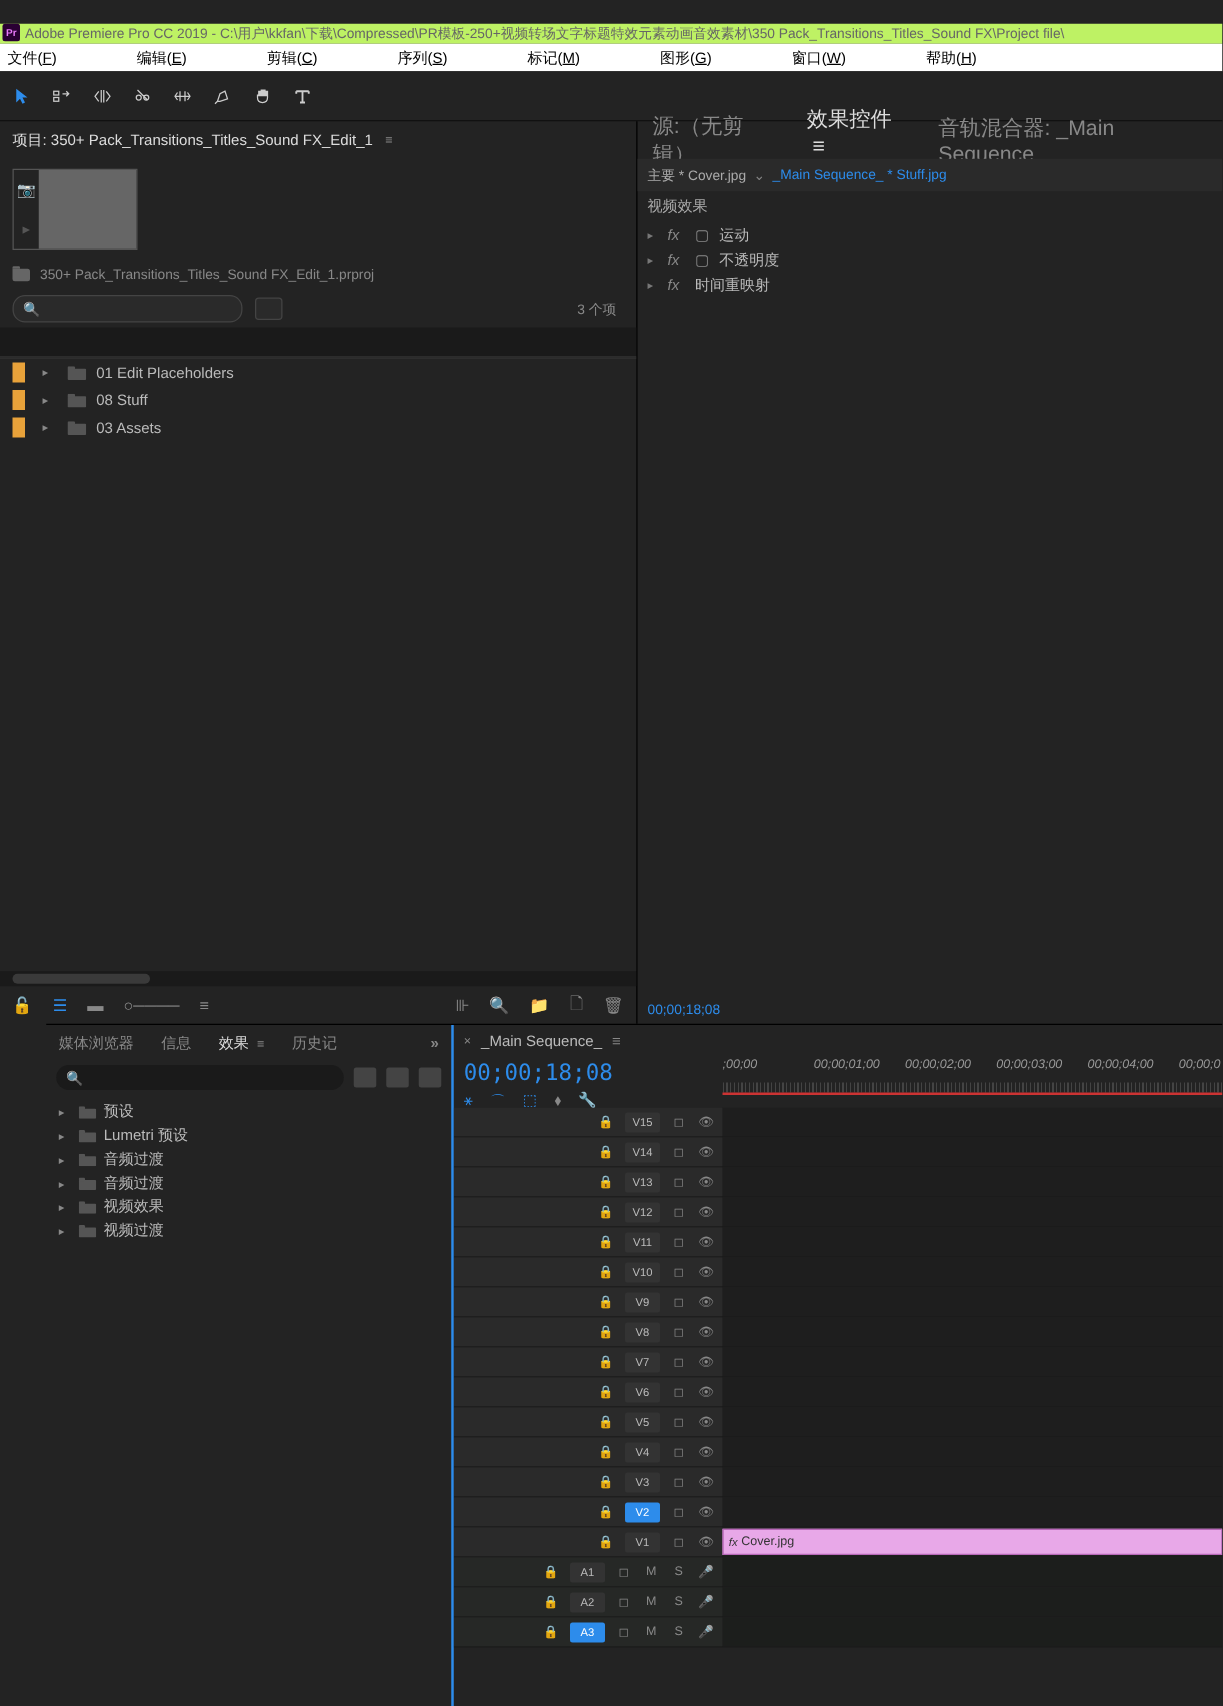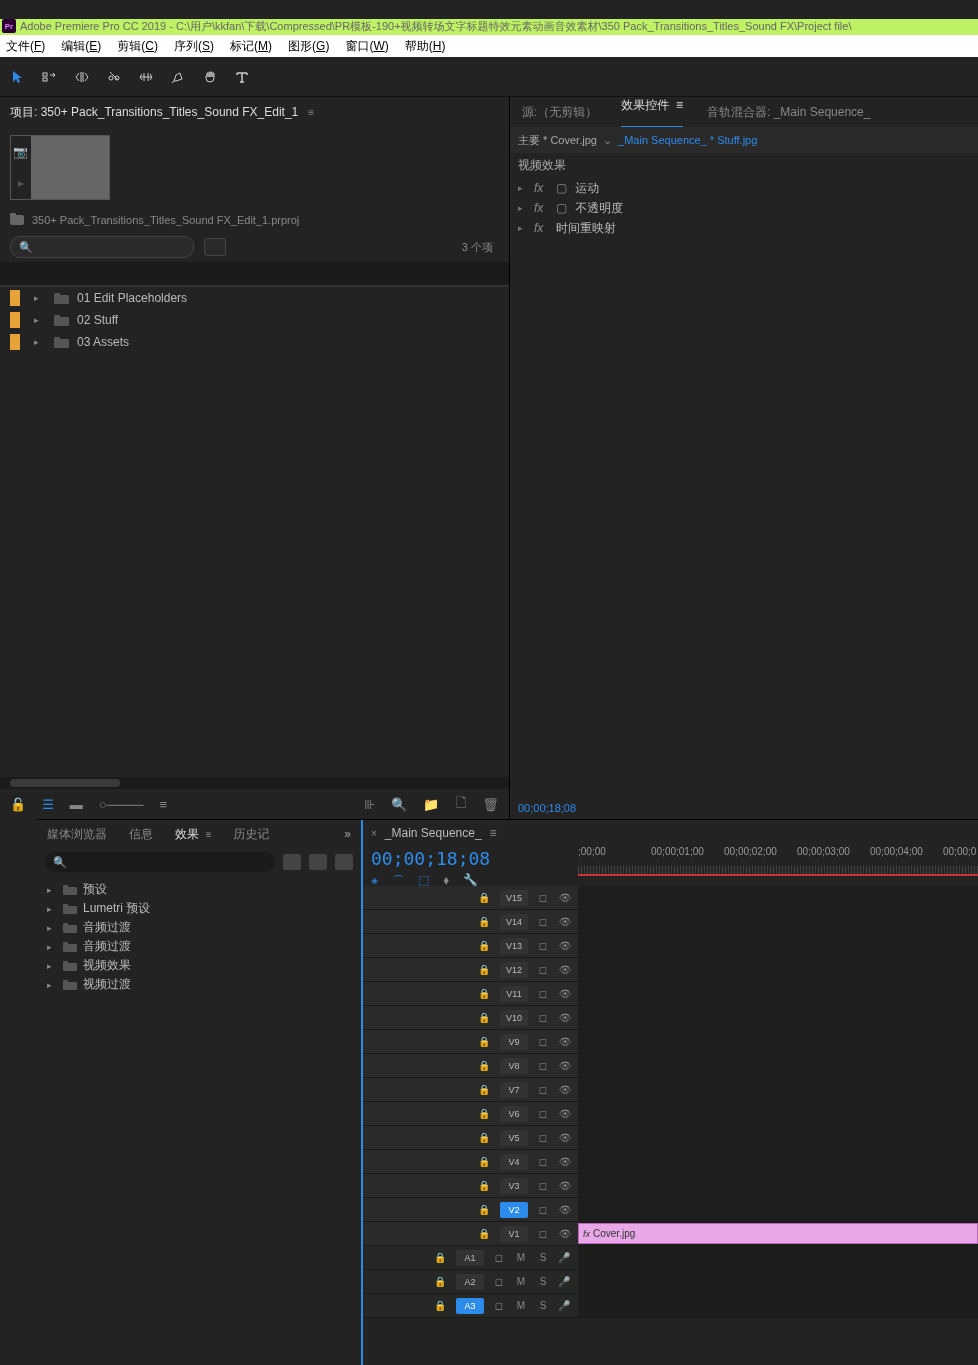--- a/index.html
+++ b/index.html
@@ -1,19 +1,19 @@
 <!DOCTYPE html>
 <html><head>
 <meta charset="utf-8">
 <style>
 * { margin:0; padding:0; box-sizing:border-box; font-family:"Segoe UI",Arial,sans-serif; user-select:none; }
 body { background:#232323; width:978px; height:1365px; overflow:hidden; color:#ccc; font-size:12px; }
 .titlebar { height:16px; background:#bef264; display:flex; align-items:flex-start; padding:0 2px; color:#666; font-size:11px;margin-top:19px; }
 .titlebar .pr-icon { width:14px; height:14px; background:#2a0033; color:#e879f9; font-size:8px; font-weight:bold; display:flex; align-items:center; justify-content:center; border-radius:2px; margin-right:4px; }
-.menubar { height:22px; background:#fff; display:flex; align-items:center; padding:0 6px; font-size:12px; color:#000; }
+.menubar { height:22px; background:#fff; display:flex; align-items:center; padding:0 6px; font-size:12px; color:#000;gap:48px; }
 .menubar span { margin-right:16px; }
 .menubar u { text-decoration:underline; }
 .toolbar { height:40px; background:#232323; border-bottom:1px solid #111; display:flex; align-items:center; padding:0 8px; gap:12px; }
 .toolbar .tool { width:20px; height:20px; display:flex; align-items:center; justify-content:center; color:#ccc; }
 .toolbar .tool.active { color:#2d8ceb; }
 .workspace { display:flex; height:722px; }
 .left-panel { width:510px; border-right:1px solid #000; display:flex; flex-direction:column; }
 .panel-tab-row { height:30px; display:flex; align-items:center; padding:0 10px; color:#999; font-size:12px; }
 .panel-tab-row .tab { margin-right:6px; color:#ddd; }
 .panel-tab-row .menu-icon { color:#888; font-size:10px; margin-left:4px; }
@@ -38,21 +38,21 @@
 .project-row .arrow { width:10px; color:#888; font-size:9px; margin-right:10px; }
 .project-row .fi { margin-right:8px; }
 .project-scroll { height:12px; background:#1a1a1a; position:relative; }
 .project-scroll .thumb { position:absolute; left:10px; width:110px; height:8px; top:2px; background:#3a3a3a; border-radius:4px; }
 .bottom-btns { height:30px; display:flex; align-items:center; padding:0 10px; gap:16px; }
 .bottom-btns .ico { color:#888; font-size:13px; }
 .bottom-btns .ico.green { color:#3a3; }
 .bottom-btns .ico.blue { color:#2d8ceb; }
 .bottom-btns .spacer { flex:1; }
 .right-panel { flex:1; display:flex; flex-direction:column; }
-.right-tabs { height:30px; display:flex; align-items:center; padding:0 12px; gap:24px; color:#888; font-size:12px; }
+.right-tabs { height:30px; display:flex; align-items:center; padding:0 12px; gap:24px; color:#888; font-size:17px; }
 .right-tabs .tab.active { color:#ddd; border-bottom:2px solid #2d8ceb; padding-bottom:12px; }
 .effect-header { height:26px; display:flex; align-items:center; padding:0 8px; font-size:11px; background:#2a2a2a; gap:6px; }
 .effect-header .master { color:#aaa; }
 .effect-header .link { color:#2d8ceb; }
 .effect-section { padding:4px 8px; color:#aaa; font-size:12px; }
 .effect-row { height:20px; display:flex; align-items:center; padding:0 8px; font-size:12px; color:#bbb; gap:8px; }
 .effect-row .arr { color:#777; font-size:9px; width:8px; }
 .effect-row .fx { font-style:italic; color:#888; width:14px; }
 .timecode-footer { height:22px; padding:0 8px; color:#2d8ceb; font-size:11px; display:flex; align-items:center; }
 .lower { display:flex; height:565px; border-top:1px solid #000;margin-left:37px; }
@@ -68,21 +68,21 @@
 .tree-row .arr { width:10px; color:#888; font-size:9px; margin-right:6px; }
 .tree-row .fi { margin-right:6px; }
 .timeline-panel { flex:1; display:flex; flex-direction:column; position:relative; }
 .timeline-tab { height:26px; display:flex; align-items:center; padding:0 8px; font-size:12px; color:#bbb; gap:8px; }
 .timeline-tab .close { color:#888; font-size:10px; }
 .timeline-head { height:40px; display:flex; }
 .timeline-head .tc { width:215px; padding:2px 8px; }
 .timeline-head .tc .code { color:#2d8ceb; font-size:18px; font-family:monospace; }
 .timeline-head .tc .tools { display:flex; gap:14px; margin-top:4px; color:#888; font-size:12px; }
 .timeline-head .ruler { flex:1; position:relative; }
-.timeline-head .ruler .labels { height:20px; display:flex; font-size:10px; color:#999; position:relative; }
+.timeline-head .ruler .labels { height:20px; display:flex; font-size:10px; color:#999; position:relative;font-style:italic; }
 .timeline-head .ruler .labels span { position:absolute; }
 .timeline-head .ruler .ticks { height:8px; background:repeating-linear-gradient(90deg,#444 0,#444 1px,transparent 1px,transparent 3px); }
 .timeline-head .ruler .redline { position:absolute; top:28px; left:0; right:0; height:2px; background:#c33; }
 .tracks { flex:1; overflow:hidden; }
 .track { height:24px; display:flex; align-items:center; border-bottom:1px solid #1a1a1a; }
 .track .header { width:215px; height:100%; display:flex; align-items:center; padding:0 6px; gap:8px; background:#2a2a2a; justify-content:flex-end; }
 .track .header .lock { color:#888; font-size:10px; width:14px; text-align:center; }
 .track .header .label { width:28px; height:16px; background:#333; color:#bbb; font-size:9px; display:flex; align-items:center; justify-content:center; border-radius:2px; }
 .track .header .label.sel { background:#2d8ceb; color:#fff; }
 .track .header .btn { color:#888; font-size:10px; width:14px; text-align:center; }
@@ -92,21 +92,21 @@
 .track.audio .header { background:#262826; }
 .track.audio .content { background:#1c1e1c; }
 .slider-row { padding:0 6px; color:#666; font-size:14px; display:flex; gap:170px; }
 svg { display:block; }
 </style>
 </head>
 <body>
 
 <div class="titlebar">
   <div class="pr-icon">Pr</div>
-  <span>Adobe Premiere Pro CC 2019 - C:\用户\kkfan\下载\Compressed\PR模板-190+视频转场文字标题特效元素动画音效素材\350 Pack_Transitions_Titles_Sound FX\Project file\</span>
+  <span>Adobe Premiere Pro CC 2019 - C:\用户\kkfan\下载\Compressed\PR模板-250+视频转场文字标题特效元素动画音效素材\350 Pack_Transitions_Titles_Sound FX\Project file\</span>
 </div>
 
 <div class="menubar" id="menubar">
     <span>文件(<u>F</u>)</span>
     <span>编辑(<u>E</u>)</span>
     <span>剪辑(<u>C</u>)</span>
     <span>序列(<u>S</u>)</span>
     <span>标记(<u>M</u>)</span>
     <span>图形(<u>G</u>)</span>
     <span>窗口(<u>W</u>)</span>
@@ -202,21 +202,21 @@
         </div>
         <div class="project-row">
           <div class="swatch"></div>
           <span class="arrow">▸</span>
           <span class="fi">
             <svg width="15" height="11">
               <rect width="15" height="9" y="2" fill="#555" rx="1"></rect>
               <rect width="6" height="3" fill="#555" rx="1"></rect>
             </svg>
           </span>
-          <span>02 Stuff</span>
+          <span>08 Stuff</span>
         </div>
         <div class="project-row">
           <div class="swatch"></div>
           <span class="arrow">▸</span>
           <span class="fi">
             <svg width="15" height="11">
               <rect width="15" height="9" y="2" fill="#555" rx="1"></rect>
               <rect width="6" height="3" fill="#555" rx="1"></rect>
             </svg>
           </span>

